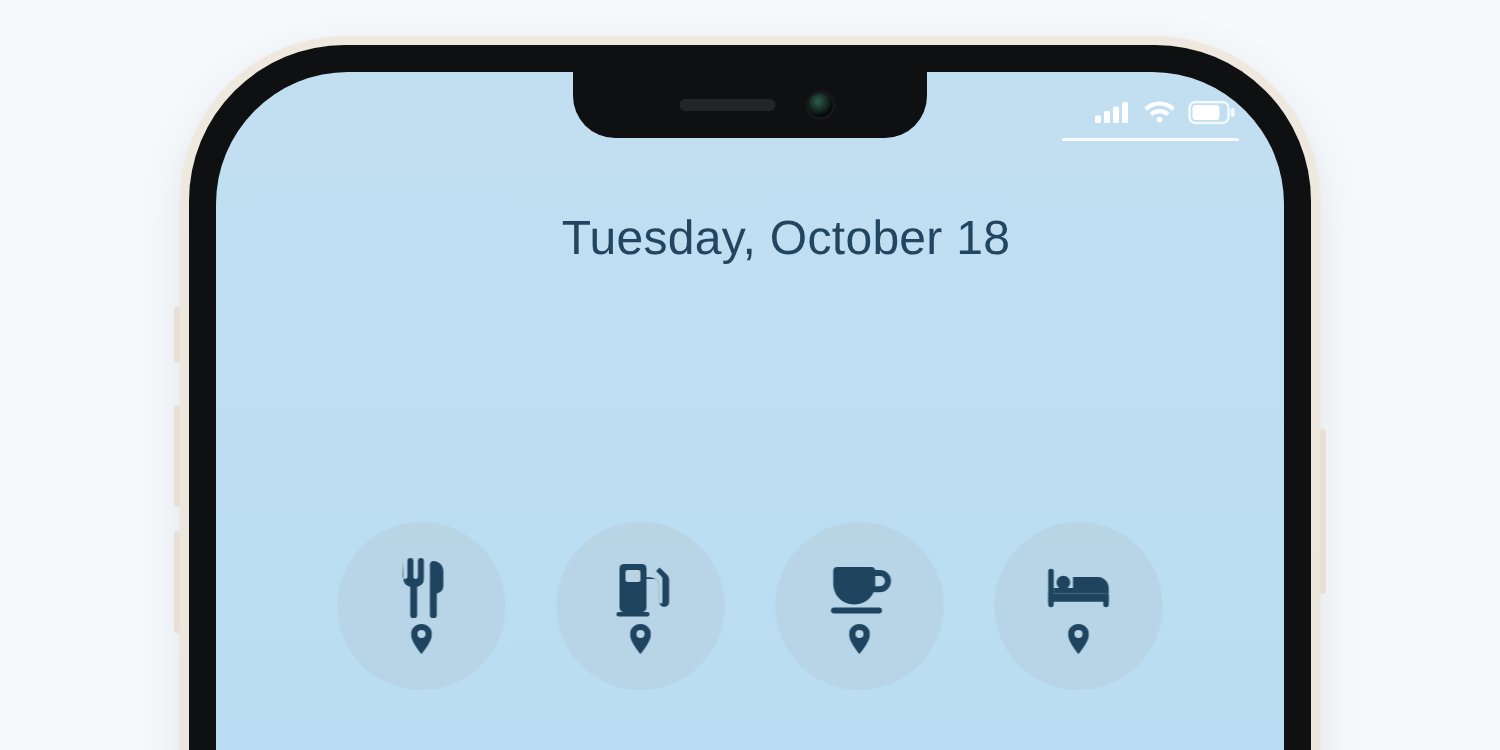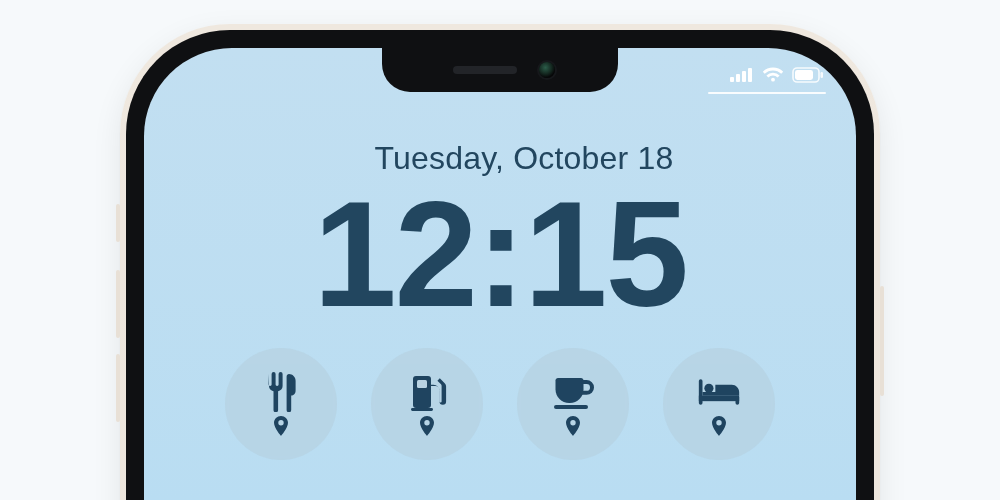--- a/index.html
+++ b/index.html
@@ -153,21 +153,20 @@
                 <rect x="1" y="1" width="26" height="14" rx="4" fill="none" stroke="#ffffff" stroke-width="1.6" opacity="0.85"></rect>
                 <rect x="3" y="3" width="18" height="10" rx="2.4" fill="#ffffff"></rect>
                 <rect x="28.5" y="5" width="2.5" height="6" rx="1.2" fill="#ffffff" opacity="0.85"></rect>
               </svg>
           </span>
         </div>
         <div class="status-underline"></div>
 
         <div class="datetime">
           <div class="date">Tuesday, October 18</div>
-          <div class="time">12:15</div>
         </div>
 
         <div class="widgets">
 
           <div class="widget">
             <span class="glyph">
               <svg viewBox="0 0 44 40">
                   <g class="ink">
                     <path d="M10 2v12c0 3 2 4.6 4.5 5.2V38a2.3 2.3 0 0 0 4.6 0V19.2C21.6 18.6 23.6 17 23.6 14V2a2 2 0 0 0-4 0v10.3c0 .9-.6 1.7-1.5 1.7s-1.5-.8-1.5-1.7V2a2 2 0 0 0-4 0v10.3c0 .9-.6 1.7-1.5 1.7S9.6 13.2 9.6 12.3 10 2 10 2z"></path>
                     <path d="M30 2c-1.3 0-2.4 1-2.4 2.4V38a2.3 2.3 0 0 0 4.6 0V23.6c2.4-.4 4.4-1.8 4.4-5.2V8.8C36.6 4.8 33.4 2 30 2z"></path>

